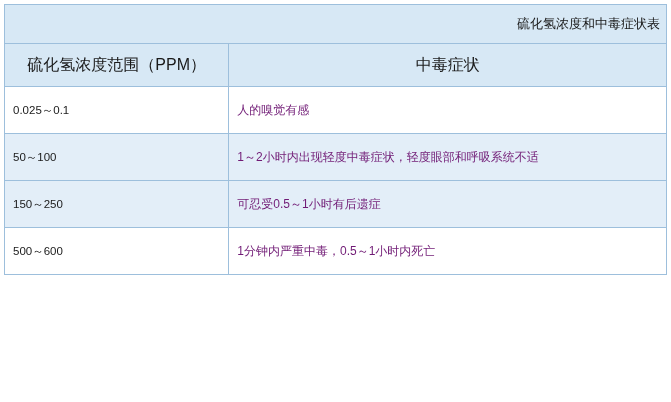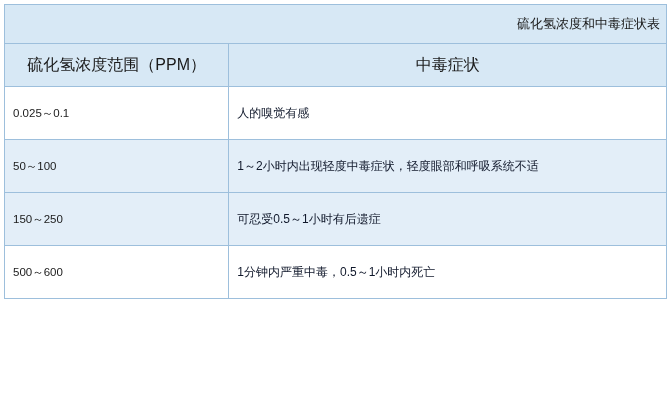--- a/index.html
+++ b/index.html
@@ -42,26 +42,26 @@
     background: #d7e8f5;
     text-align: center;
     font-size: 16px;
     color: #1a1a1a;
     height: 34px;
     padding: 4px 6px;
   }
   .conc-cell {
     font-size: 11.5px;
     color: #1a1a1a;
-    padding: 9px 8px;
+    padding: 0 8px;
     height: 34px;
   }
   .symp-cell {
     font-size: 12px;
-    color: #0f172a;
+    color: #701a75;
     padding: 6px 8px;
     height: 34px;
   }
   tr.row-even .conc-cell,
   tr.row-even .symp-cell {
     background: #ffffff;
   }
   tr.row-odd .conc-cell,
   tr.row-odd .symp-cell {
     background: #e3eef8;

